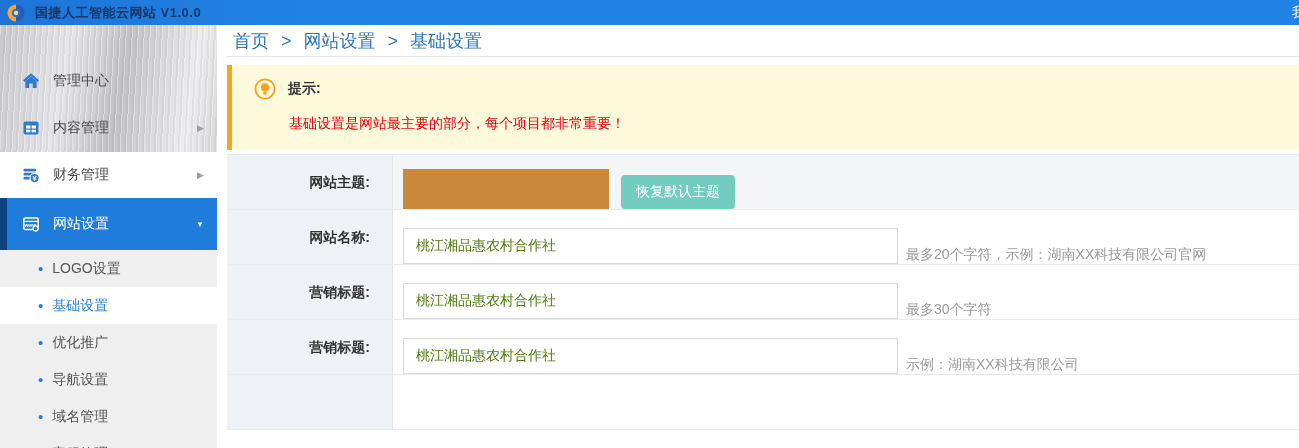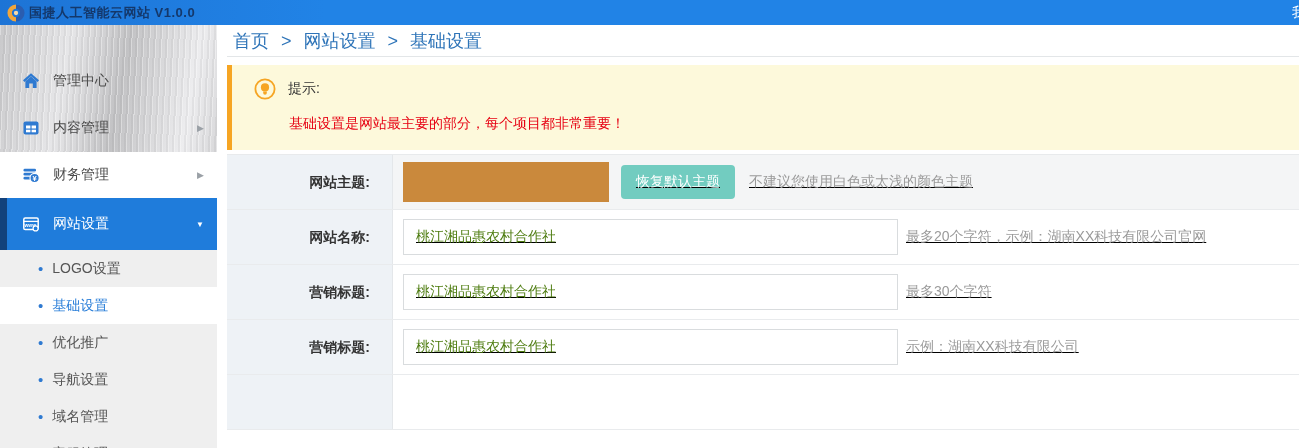--- a/index.html
+++ b/index.html
@@ -5,21 +5,21 @@
   * { margin:0; padding:0; box-sizing:border-box; }
   html,body { width:1299px; height:448px; overflow:hidden; background:#fff;
               font-family:"Liberation Sans","DejaVu Sans",sans-serif; }
   body { position:relative; }
 
   
   .topbar { position:absolute; left:0; top:0; width:1299px; height:25px;
             background:linear-gradient(to right,#1d74d6,#2183e6 25%,#2183e6);
             display:flex; align-items:center; z-index:30; }
   .logo { margin-left:7px; width:18px; height:18px; flex:0 0 auto; }
-  .apptitle { margin-left:4px; font-size:13px; font-weight:bold; color:#14386b;
+  .apptitle { margin-left:10px; font-size:13px; font-weight:bold; color:#14386b;
               letter-spacing:.5px; white-space:nowrap; }
   .topbar-right { position:absolute; right:-7px; top:4px; color:#fff; font-size:14px; }
 
   
   .sidebar { position:absolute; left:0; top:25px; width:217px; height:319px;
              background:#fff; z-index:10; }
   .banner { position:absolute; left:0; top:0; width:217px; height:127px;
             background:
               repeating-linear-gradient(93deg, rgba(255,255,255,.35) 0 1px, rgba(0,0,0,0) 1px 4px, rgba(0,0,0,.045) 4px 6px),
               linear-gradient(100deg,#c9c9cb,#e6e6e8 30%,#c2c2c4 55%,#ededef 85%,#d8d8da); }
@@ -42,29 +42,29 @@
   
   .main { position:absolute; left:227px; top:25px; width:1072px; height:423px; background:#fff; }
   .breadcrumb { height:32px; line-height:32px; padding-left:6px; border-bottom:1px solid #e3e6e8;
                 font-size:18px; color:#2e74b8; }
   .breadcrumb span { cursor:pointer; }
   .breadcrumb .sep { margin:0 7px; cursor:default; }
 
   .tip { margin-top:8px; margin-bottom:4px; background:#fdf9db; border-left:5px solid #f6a523;
          padding:13px 10px 17px 22px; }
   .tip-head { display:flex; align-items:center; }
-  .tip-title { margin-left:12px; font-size:14px; font-weight:normal; color:#333;text-align:center; }
+  .tip-title { margin-left:12px; font-size:14px; font-weight:bold; color:#333;text-align:center; }
   .tip-msg { margin:15px 0 0 35px; font-size:14px; color:#e60012; }
 
   .form { border-top:1px solid #e8eaec; }
   .frow { display:flex; height:55px; border-bottom:1px solid #e9ebed; }
   .flabel { width:166px; flex:0 0 auto; background:#eef2f6; border-right:1px solid #e4e7ea;
             text-align:right; padding-right:22px; line-height:54px;
             font-size:14px; font-weight:bold; color:#333; }
-  .fvalue { flex:1; display:flex; align-items:center; padding-left:10px; background:#fff;text-decoration:underline; }
+  .fvalue { flex:1; display:flex; align-items:flex-end; padding-left:10px; background:#fff; }
   .frow.gray .fvalue { background:#f4f5f6; }
   .swatch { width:206px; height:40px; background:#ca893c; cursor:pointer; }
   .tealbtn { margin-left:12px; height:34px; padding:0 15px; background:#72ccc0; color:#fff;
              border:none; border-radius:4px; font-size:14px; cursor:pointer;
              font-family:"Liberation Sans","DejaVu Sans",sans-serif; }
   .fhint { margin-left:14px; font-size:14px; color:#9a9a9a; white-space:nowrap; }
   .finput { width:495px; height:36px; border:1px solid #d9dcde; background:#fff; padding:0 12px;
             font-size:14px; color:#4d7c0f; font-family:"Liberation Sans","DejaVu Sans",sans-serif; outline:none; }
   .finput + .fhint { margin-left:8px; }
 </style>
@@ -180,21 +180,20 @@
     <div class="tip-msg">基础设置是网站最主要的部分，每个项目都非常重要！</div>
   </div>
 
   <div class="form">
 
     <div class="frow gray">
       <div class="flabel">网站主题:</div>
       <div class="fvalue">
         <div class="swatch"></div>
         <button class="tealbtn">恢复默认主题</button>
-        <span class="fhint">不建议您使用白色或太浅的颜色主题</span>
       </div>
     </div>
 
     <div class="frow">
       <div class="flabel">网站名称:</div>
       <div class="fvalue">
         <input class="finput" type="text" value="桃江湘品惠农村合作社" style="">
         <span class="fhint">最多20个字符，示例：湖南XX科技有限公司官网</span>
       </div>
     </div>

